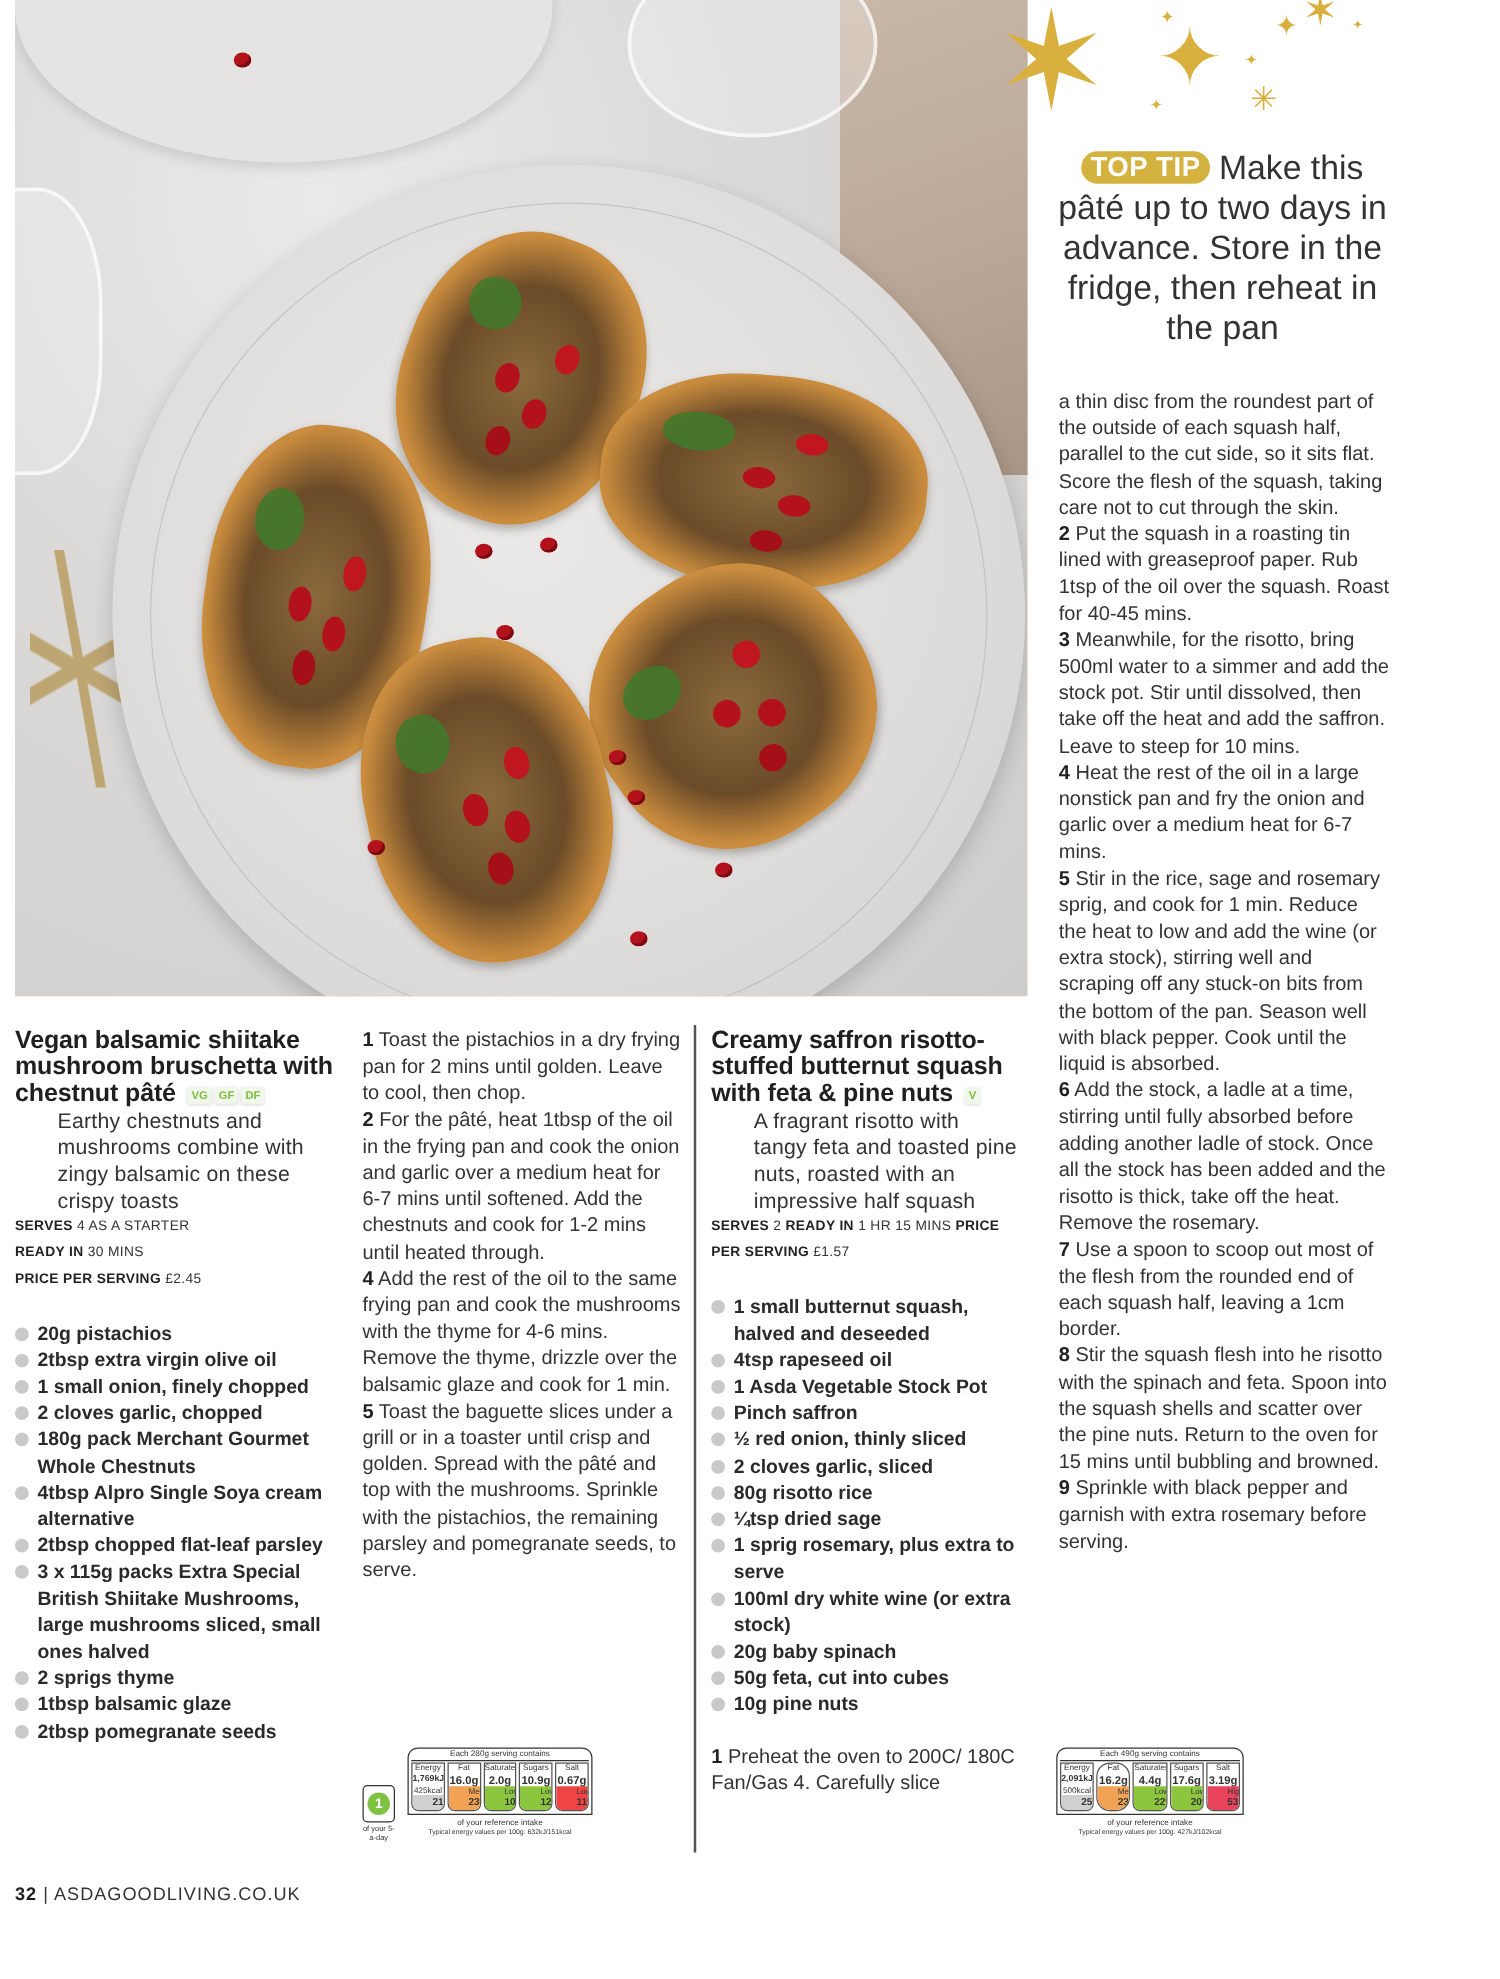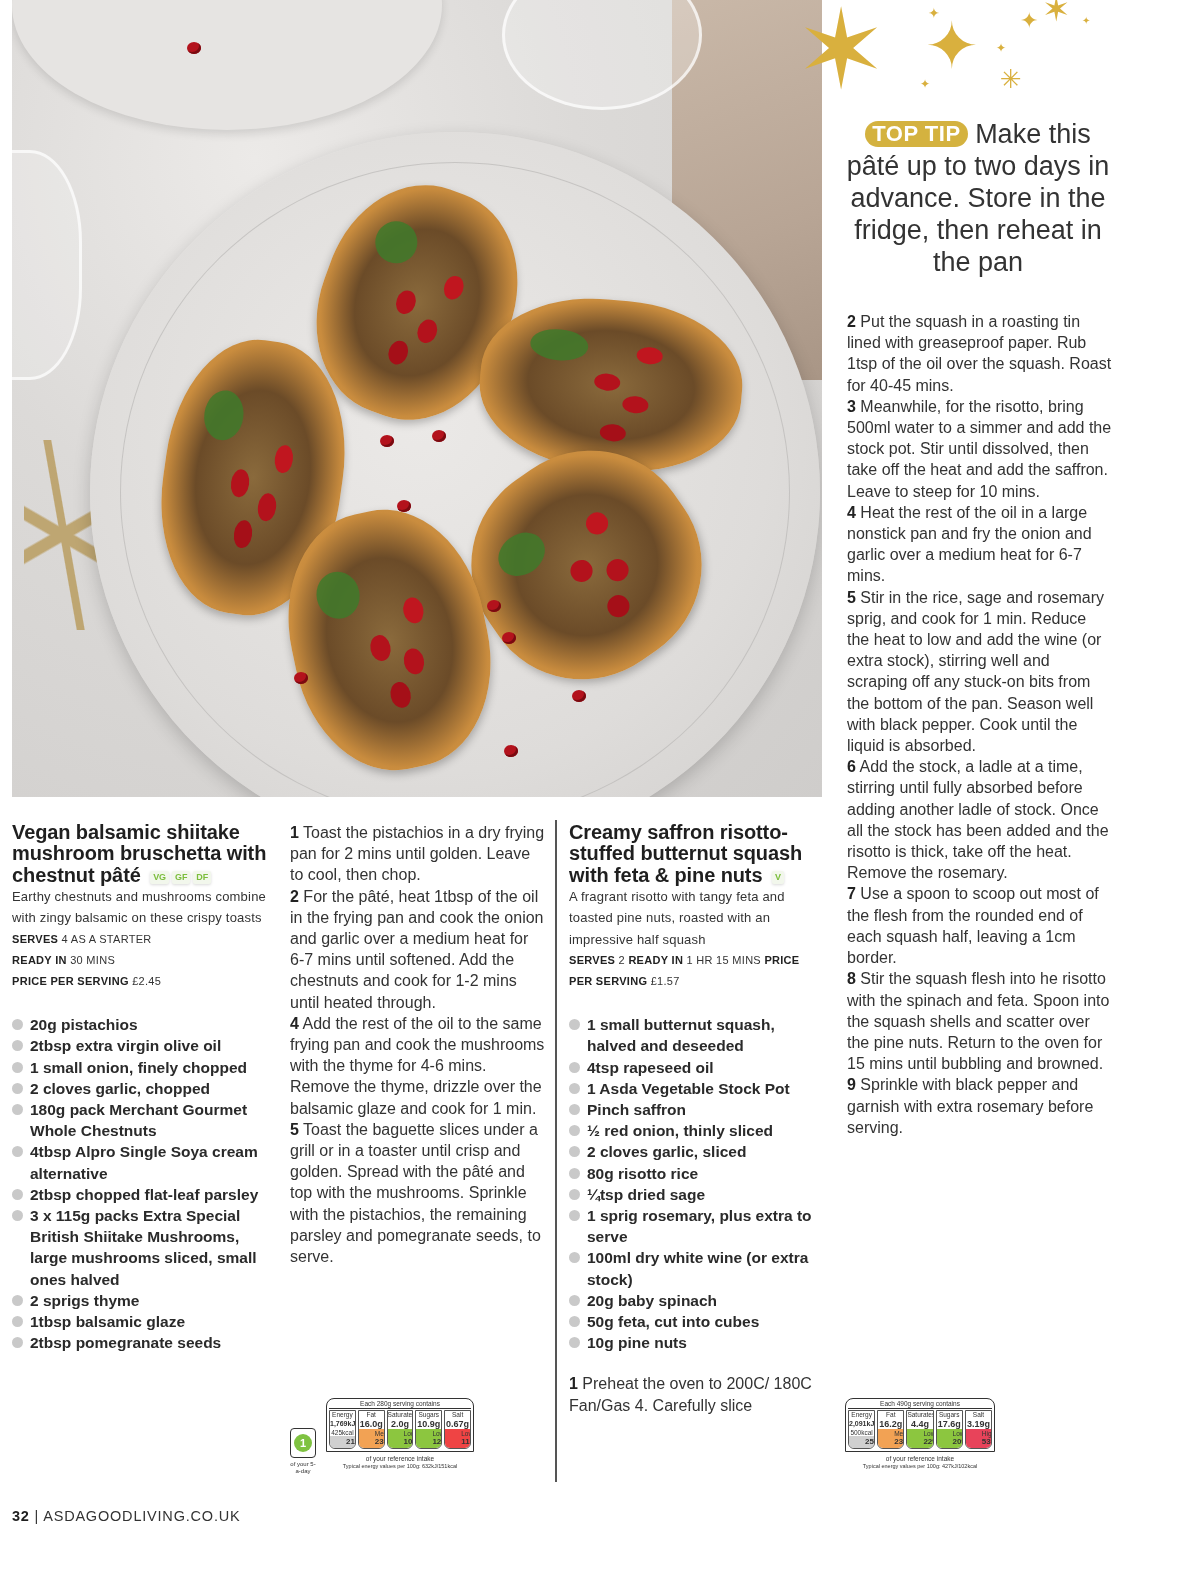--- a/index.html
+++ b/index.html
@@ -83,21 +83,21 @@
   .col-4 { left: 847px; top: 311px; width: 265px; }
 
   .divider { position: absolute; left: 555px; top: 820px; width: 2px; height: 662px; background: #555; }
 
   .recipe-title { font-weight: bold; font-size: 20px; line-height: 21.4px; color: #1f1f1f; letter-spacing: -0.1px; }
   .diet-badges { display: inline-flex; gap: 3px; vertical-align: 2px; margin-left: 4px; }
   .diet-badge {
     display: inline-block; font-size: 9px; line-height: 13px; font-weight: bold; color: #7bbd3c;
     background: #f2f7ec; padding: 0 3px; border-radius: 2px; box-shadow: 0 1px 3px rgba(0,0,0,0.15);
   }
-  .intro { font-size: 13px; line-height: 21.2px; color: #333; letter-spacing: 0.2px; }
+  .intro { font-size: 17px; line-height: 21.2px; color: #333; letter-spacing: 0.2px; margin-left: 34px; }
   .meta { font-size: 11px; line-height: 21.2px; color: #333; letter-spacing: 0.3px; }
   .meta b { font-weight: bold; color: #222; }
 
   .ingredients { list-style: none; margin-top: 22px; }
   .ingredients li {
     position: relative; padding-left: 18px; font-weight: bold; font-size: 15.5px; line-height: 21.2px; color: #2a2a2a;
   }
   .ingredients li::before {
     content: ""; position: absolute; left: 0; top: 5px; width: 11px; height: 11px; border-radius: 50%; background: #c9c9c9;
   }
@@ -306,20 +306,21 @@
     <li>10g pine nuts</li>
   </ul>
 
   <div class="method">
     <p><b>1</b> <span>Preheat the oven to 200C/ 180C Fan/Gas 4. Carefully slice</span></p>
   </div>
 </div>
 
 <div class="col col-4">
   <div class="method">
+    <p><span>a thin disc from the roundest part of the outside of each squash half, parallel to the cut side, so it sits flat. Score the flesh of the squash, taking care not to cut through the skin.</span></p>
     <p><b>2</b> <span>Put the squash in a roasting tin lined with greaseproof paper. Rub 1tsp of the oil over the squash. Roast for 40-45 mins.</span></p>
     <p><b>3</b> <span>Meanwhile, for the risotto, bring 500ml water to a simmer and add the stock pot. Stir until dissolved, then take off the heat and add the saffron. Leave to steep for 10 mins.</span></p>
     <p><b>4</b> <span>Heat the rest of the oil in a large nonstick pan and fry the onion and garlic over a medium heat for 6-7 mins.</span></p>
     <p><b>5</b> <span>Stir in the rice, sage and rosemary sprig, and cook for 1 min. Reduce the heat to low and add the wine (or extra stock), stirring well and scraping off any stuck-on bits from the bottom of the pan. Season well with black pepper. Cook until the liquid is absorbed.</span></p>
     <p><b>6</b> <span>Add the stock, a ladle at a time, stirring until fully absorbed before adding another ladle of stock. Once all the stock has been added and the risotto is thick, take off the heat. Remove the rosemary.</span></p>
     <p><b>7</b> <span>Use a spoon to scoop out most of the flesh from the rounded end of each squash half, leaving a 1cm border.</span></p>
     <p><b>8</b> <span>Stir the squash flesh into he risotto with the spinach and feta. Spoon into the squash shells and scatter over the pine nuts. Return to the oven for 15 mins until bubbling and browned.</span></p>
     <p><b>9</b> <span>Sprinkle with black pepper and garnish with extra rosemary before serving.</span></p>
   </div>
 </div>
@@ -329,21 +330,21 @@
     <div class="nut-head">Each 490g serving contains</div>
     <div class="nut-cells">
       <div class="nut-cell" style="flex:1;">
         <div class="n-label">Energy</div>
         <div class="n-val" style="font-size:7px;">2,091kJ</div>
         <div class="n-sub">500kcal</div>
         <div class="nut-bottom" style="background:#d0d0d0;">
             <div class="n-pct">25%</div>
           </div>
       </div>
-      <div class="nut-cell" style="flex:1;">
+      <div class="nut-cell" style="flex:1;border-radius:11px;">
         <div class="n-label">Fat</div>
         <div class="n-val">16.2g</div>
         <div class="nut-bottom" style="background:#f2a254;">
             <div class="n-band">Med</div>
             <div class="n-pct">23%</div>
           </div>
       </div>
       <div class="nut-cell" style="flex:1;">
         <div class="n-label">Saturates</div>
         <div class="n-val">4.4g</div>

